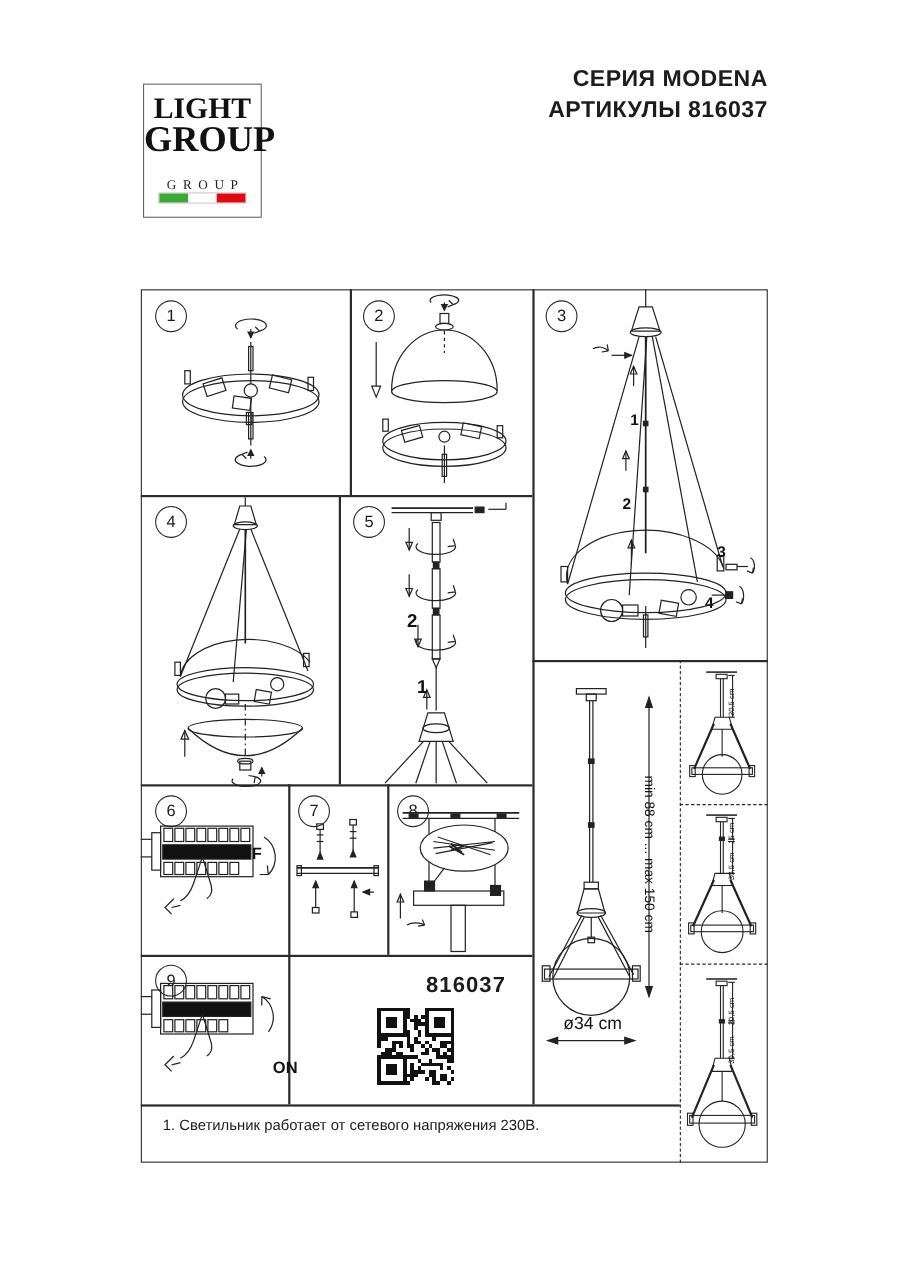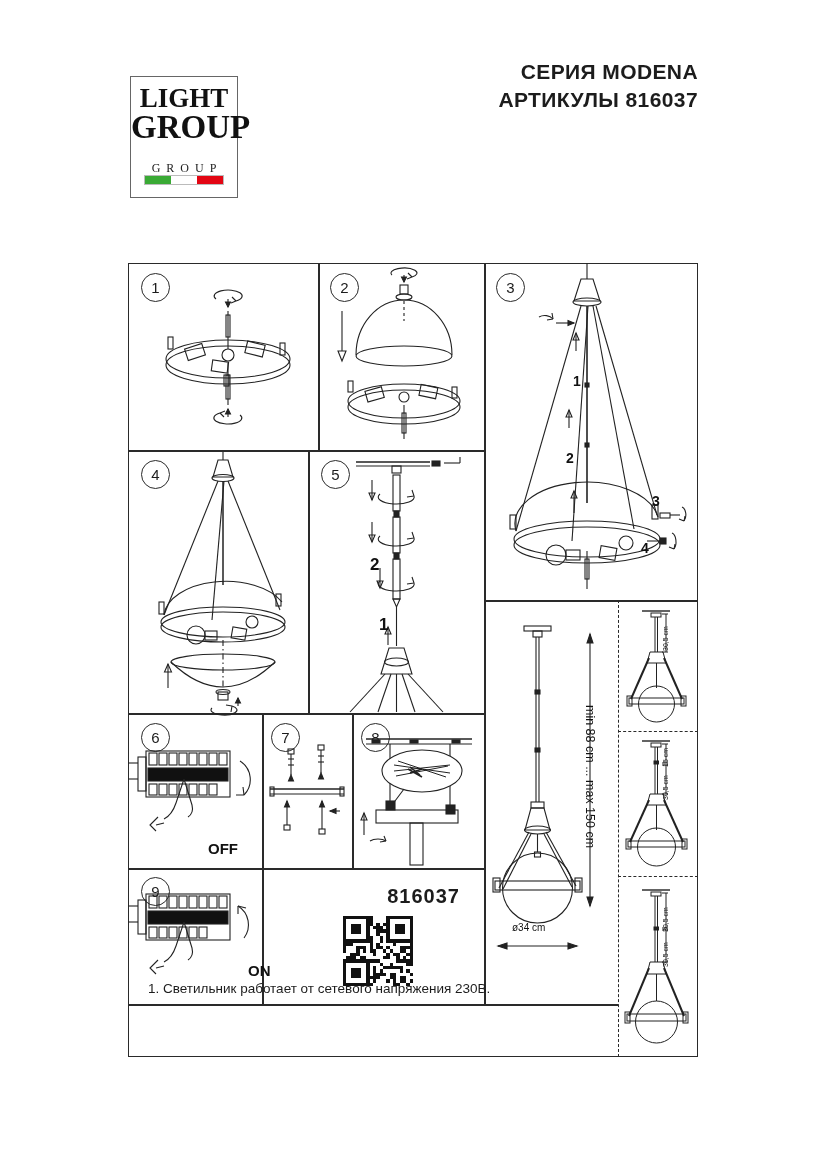--- a/index.html
+++ b/index.html
@@ -28,28 +28,28 @@
   .vdash{position:absolute;width:0;border-left:1.6px dashed #2a2a2a;}
   .hdash{position:absolute;height:0;border-top:1.6px dashed #2a2a2a;}
   
   .badge{position:absolute;width:27px;height:27px;border:1.4px solid #2a2a2a;border-radius:50%;
          display:flex;align-items:center;justify-content:center;font-size:15px;color:#1c1c1c;
          background:#fff;}
   .plabel{position:absolute;font-size:14px;font-weight:600;color:#111;}
   .switch-label{position:absolute;font-size:15px;font-weight:bold;color:#111;}
   .dim-v{position:absolute;font-size:12.5px;color:#111;white-space:nowrap;
          transform:rotate(90deg);transform-origin:left top;}
-  .dim-h{position:absolute;font-size:10px;color:#111;white-space:nowrap;}
+  .dim-h{position:absolute;font-size:16px;color:#111;white-space:nowrap;}
   .mini-dim{position:absolute;font-size:7px;color:#111;white-space:nowrap;
             transform:rotate(-90deg);transform-origin:left bottom;}
   svg{position:absolute;overflow:visible;}
   .qr-article{position:absolute;left:300px;top:885px;width:160px;text-align:right;
               font-size:20px;font-weight:bold;letter-spacing:1px;}
   
-  .notes{position:absolute;left:148px;top:978px;width:440px;font-size:13.5px;line-height:21px;}
+  .notes{position:absolute;left:148px;top:1012px;width:440px;font-size:13.5px;line-height:21px;}
   .footer{position:absolute;left:0;top:1096px;width:826px;text-align:center;
           font-size:19px;font-weight:bold;}
 </style>
 </head>
 <body>
 
 <div class="page">
 
   <div class="logo-box">
     <span class="logo-word1">LIGHT</span>
@@ -279,21 +279,21 @@
         <rect x="51" y="71" width="8" height="11"></rect>
       <rect x="61" y="71" width="8" height="11"></rect>
         <rect x="71" y="71" width="8" height="11"></rect>
       <rect x="81" y="71" width="8" height="11"></rect>
     </g>
     <path d="M56 66 L48 90 Q44 102 36 106 M56 66 L64 92 Q66 100 60 104"></path>
     <path d="M30 104 l-8 8 l6 6 M28 112 l8 -2"></path>
     <path d="M112 48 a22 22 0 0 1 4 34"></path>
       <path d="M116 82 l-1 -8 m1 8 l-8 0"></path>
   </svg>
-  <span class="switch-label" style="left:208px;top:840px;">OFF</span>
+  <span class="switch-label" style="left:208px;top:768px;">OFF</span>
 
   <svg style="left:262px;top:713px;" width="90" height="155" viewBox="0 0 90 155" fill="none" stroke="#222" stroke-width="1.1">
     <line x1="8" y1="76" x2="82" y2="76" stroke-width="1.6"></line>
       <line x1="8" y1="81" x2="82" y2="81"></line>
     <rect x="8" y="74" width="4" height="9"></rect>
       <rect x="78" y="74" width="4" height="9"></rect>
     <rect x="26" y="36" width="6" height="5"></rect>
       <line x1="29" y1="41" x2="29" y2="62"></line>
     <line x1="26" y1="46" x2="32" y2="46"></line>
       <line x1="26" y1="52" x2="32" y2="52"></line>

